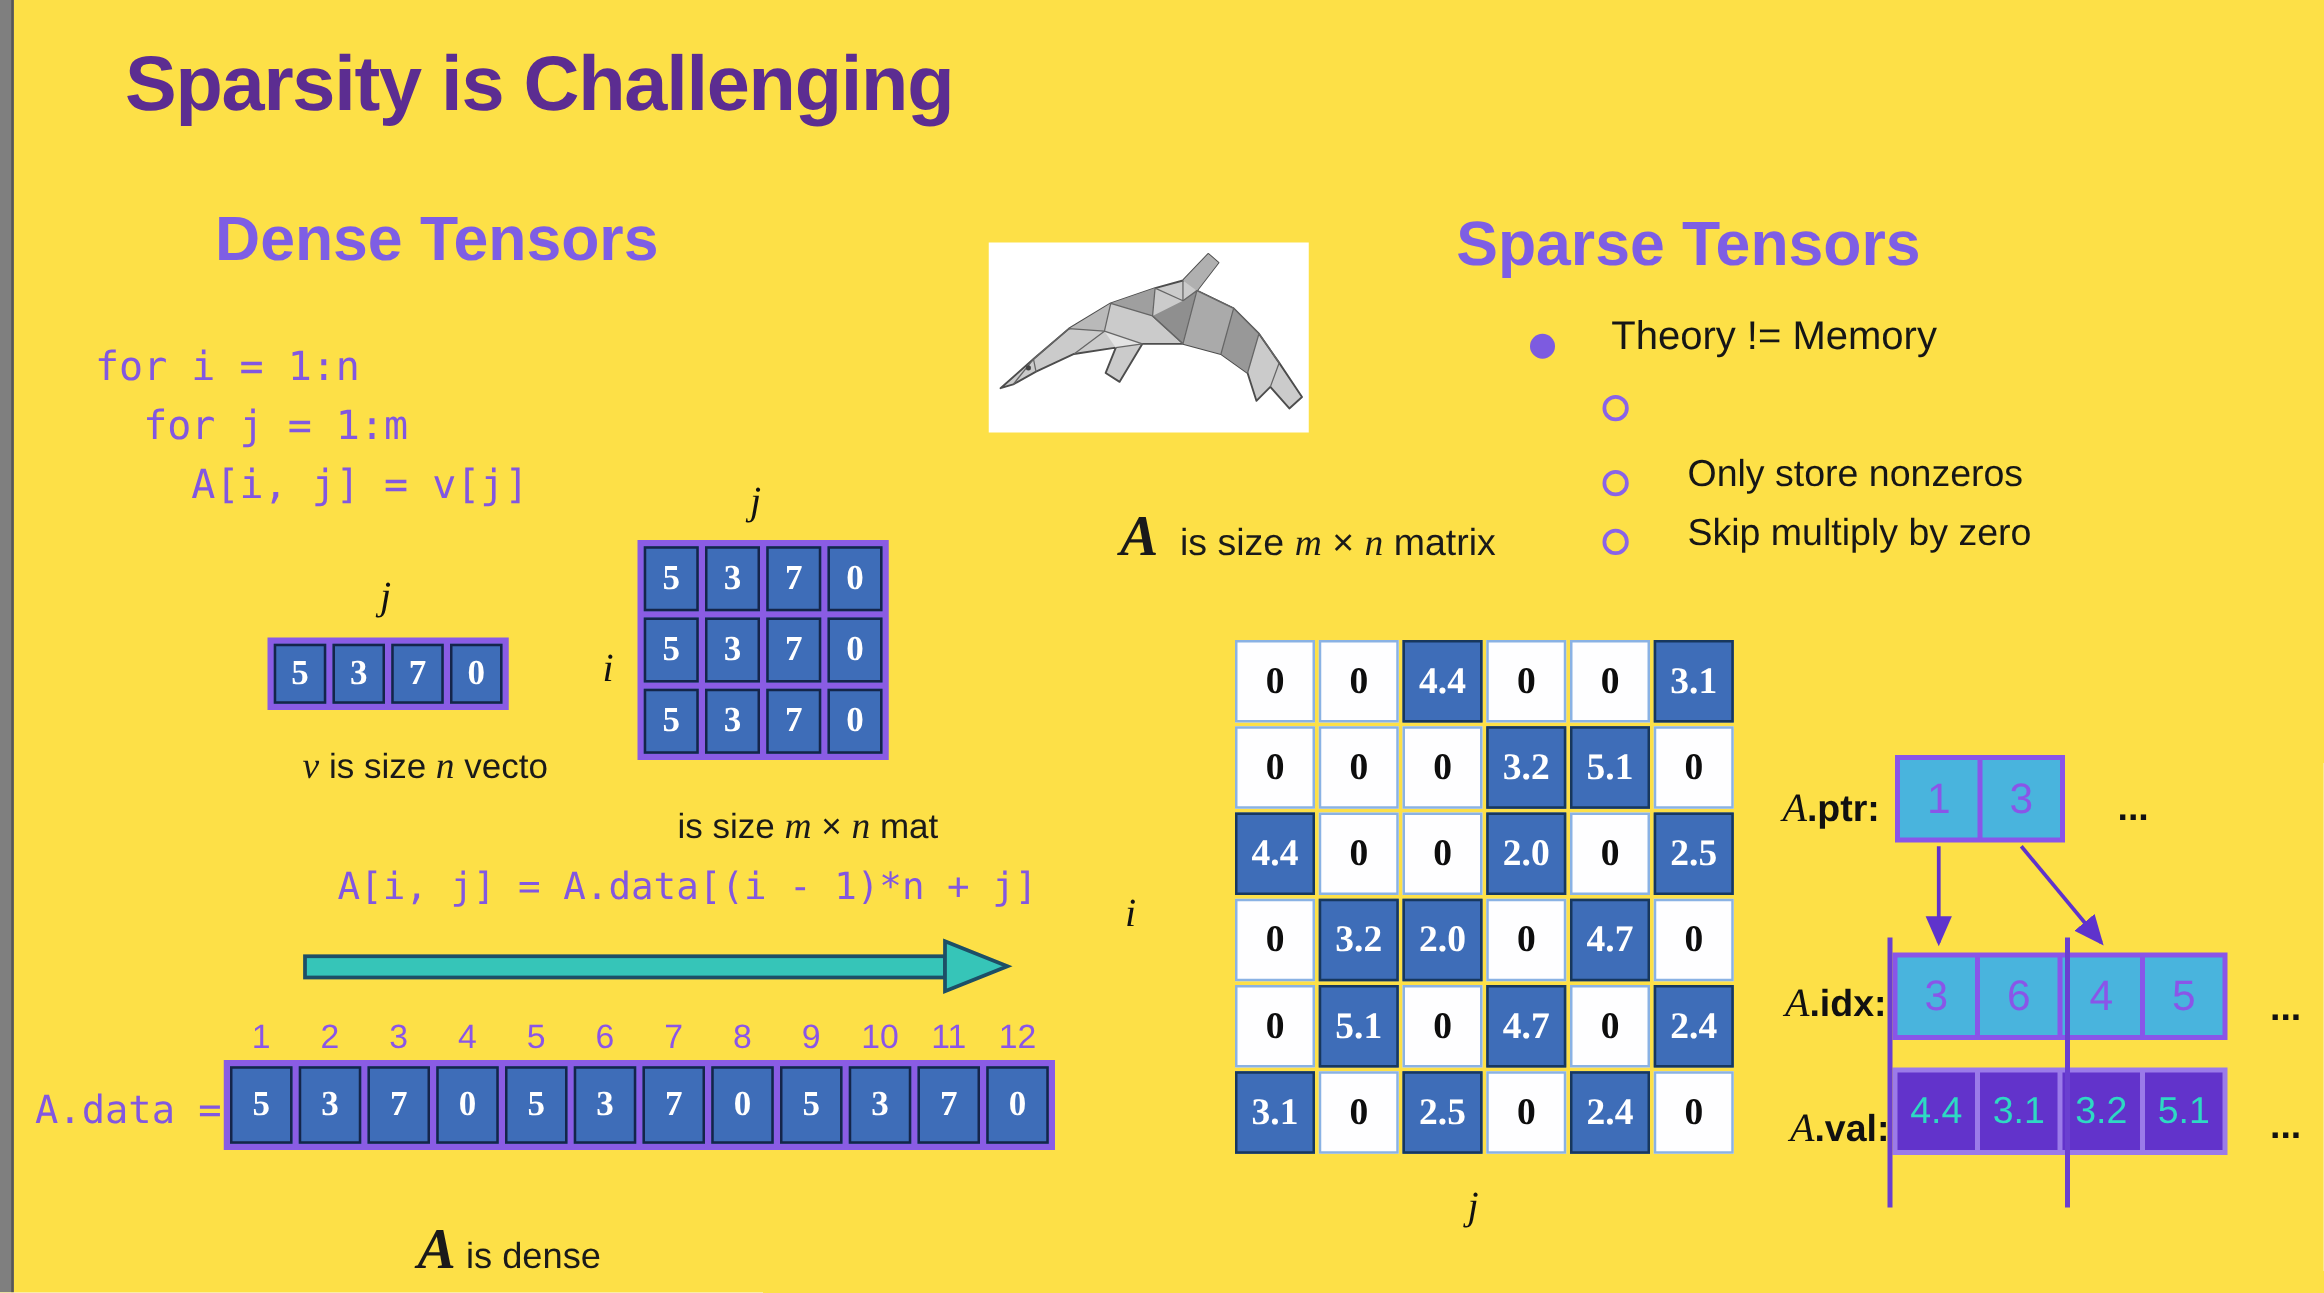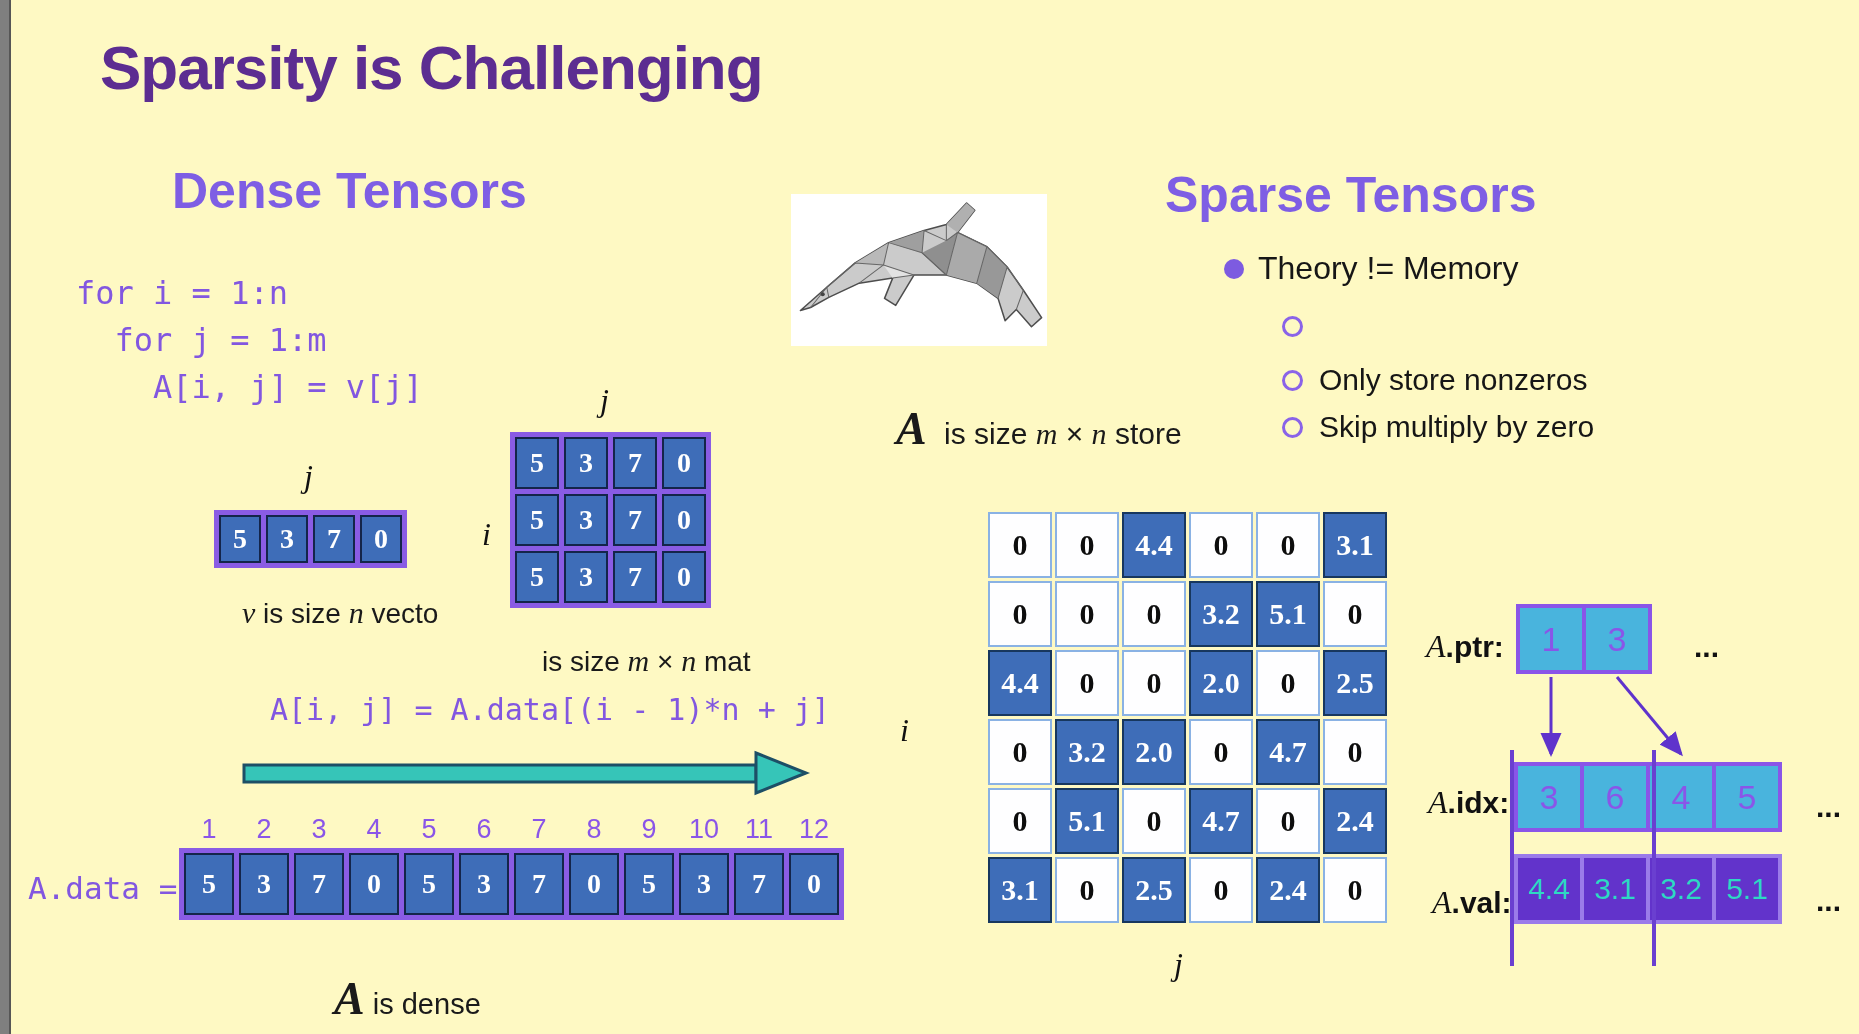--- a/index.html
+++ b/index.html
@@ -1,16 +1,16 @@
 <!DOCTYPE html>
 <html><head>
 <meta charset="utf-8">
 <style>
   html,body{margin:0;padding:0;background:#f7f7f8;}
-  .slide{position:relative;width:1859px;height:1034px;background:#fef9c3;overflow:hidden;
+  .slide{position:relative;width:1859px;height:1034px;background:#fde047;overflow:hidden;
          font-family:"Liberation Sans",sans-serif;text-decoration:underline;}
   .abs{position:absolute;}
   .edge{position:absolute;left:0;top:0;width:9px;height:1034px;background:#7f7f7f;border-right:2px solid #565656;}
   .title{position:absolute;left:100px;top:32px;font-size:62px;font-weight:800;color:#5c2d91;letter-spacing:-1px;}
   .colhead{position:absolute;font-size:50px;font-weight:800;color:#7e5ee4;}
   .code{position:absolute;font-family:"DejaVu Sans Mono",monospace;font-size:32px;line-height:47px;
         color:#8257e0;white-space:pre;margin:0;}
   .mono{position:absolute;font-family:"DejaVu Sans Mono",monospace;color:#8257e0;}
   .mi{font-family:"Liberation Serif",serif;font-style:italic;font-weight:400;}
   .mi-big{font-family:"Liberation Serif",serif;font-style:italic;font-weight:700;font-size:46px;}
@@ -45,21 +45,21 @@
   .cbox{position:absolute;background:#8a55e8;padding:4px;display:flex;gap:4px;}
   .cbox.vb{background:#9b7be9;}
   .ccell{width:62px;height:62px;display:flex;align-items:center;justify-content:center;
          font-size:34px;box-sizing:border-box;}
   .ccell.cyan{background:#49b4dd;color:#8a55e8;}
   .ccell.pur{background:#6233cb;color:#2ed9c3;font-size:30px;}
   .dots{position:absolute;font-size:30px;font-weight:700;color:#111;}
   .vline{position:absolute;width:4px;background:#6a3fd0;z-index:6;}
 
   
-  .bul{position:absolute;display:flex;align-items:center;}
+  .bul{position:absolute;display:flex;align-items:flex-end;gap:31px;}
   .bullet-dot{width:20px;height:20px;border-radius:50%;background:#7d5be0;margin-right:14px;flex:0 0 auto;}
   .bullet-ring{width:15px;height:15px;border-radius:50%;border:3px solid #8a63e8;margin-right:16px;flex:0 0 auto;background:transparent;}
   .bul .t-main{font-size:32px;color:#161616;}
   .bul .t-sub{font-size:30px;color:#161616;}
 
   .dolphin-box{position:absolute;left:791px;top:194px;width:256px;height:152px;background:#ffffff;}
   svg{display:block;}
 </style>
 </head>
 <body>
@@ -180,21 +180,21 @@
   <div class="bul" style="left:1282px;top:363px;">
     <span class="bullet-ring"></span>
     <span class="t-sub">Only store nonzeros</span>
   </div>
   <div class="bul" style="left:1282px;top:410px;">
     <span class="bullet-ring"></span>
     <span class="t-sub">Skip multiply by zero</span>
   </div>
 
   <div class="caption" style="left:896px;top:402px;font-size:30px;">
-    <span class="mi-big gap-r">A</span><span> is size </span><span class="mi">m</span><span> × </span><span class="mi">n</span><span> store</span>
+    <span class="mi-big gap-r">A</span><span> is size </span><span class="mi">m</span><span> × </span><span class="mi">n</span><span> matrix</span>
   </div>
 
 
   <div class="axis" style="left:900px;top:712px;">i</div>
   <div class="axis" style="left:1174px;top:946px;">j</div>
   <div class="sgrid" style="left:988px;top:512px;" id="sparse-grid">
       <div class="scell zero">0</div>
       <div class="scell zero">0</div>
       <div class="scell nz">4.4</div>
       <div class="scell zero">0</div>

